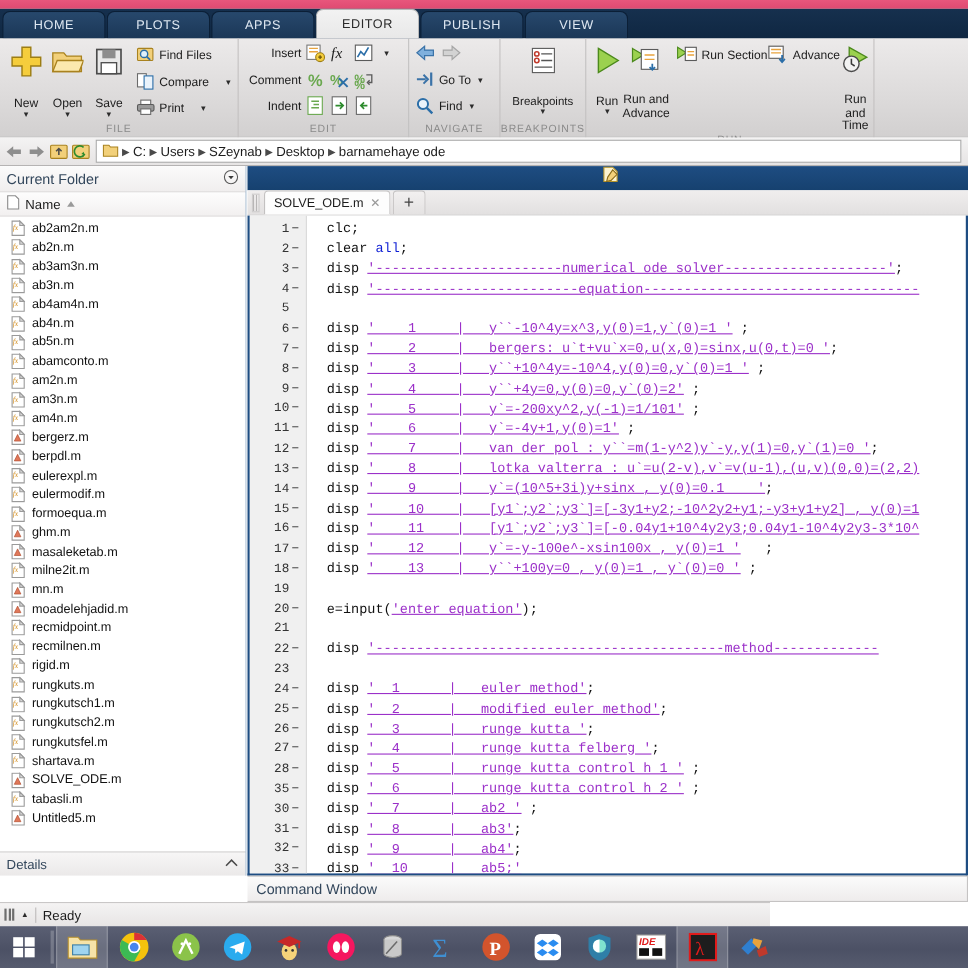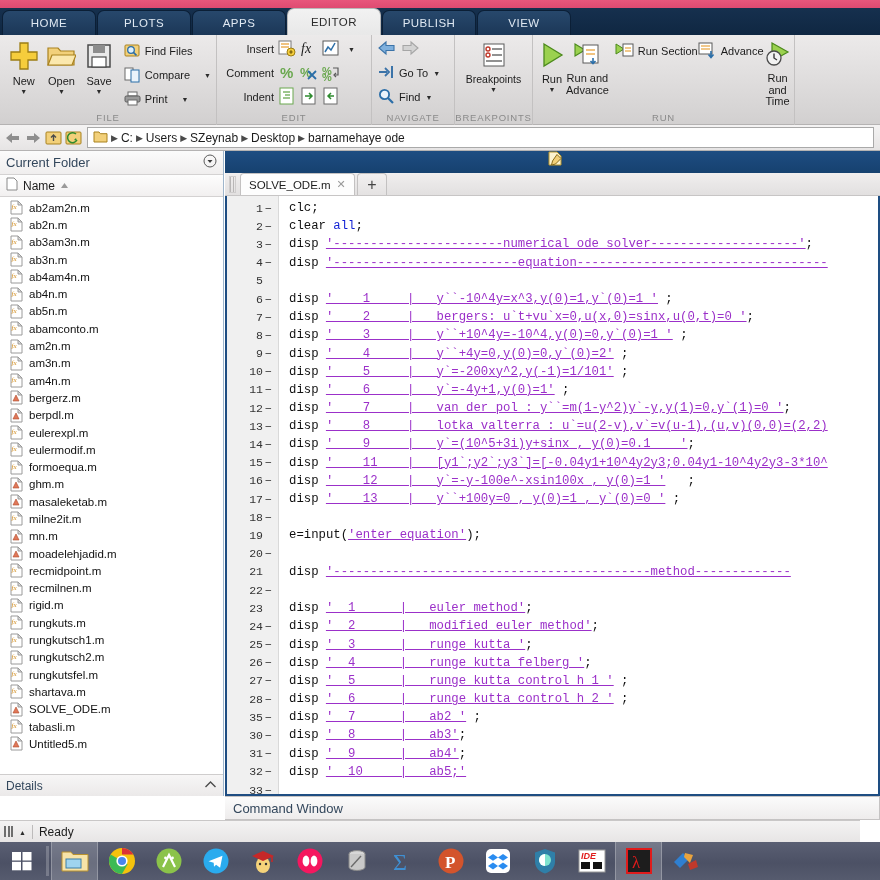--- a/index.html
+++ b/index.html
@@ -51,21 +51,21 @@
   .rgroup-body { flex: 1; display: flex; align-items: flex-start; padding: 4px 5px 0 5px; }
   .rgroup-title {
     height: 14px; font-size: 9.5px; color: #8a8a8a; text-align: center;
     letter-spacing: .8px; line-height: 14px;
   }
 
   .bigbtn {
     width: 46px; display: flex; flex-direction: column; align-items: center;
     padding-top: 2px; cursor: default;
   }
-  .bigbtn .lbl { font-size: 11px; color: #1c1c1c; margin-top: 0; }
+  .bigbtn .lbl { font-size: 11px; color: #1c1c1c; margin-top: 12px; }
   .caret { font-size: 7px; color: #2b2b2b; line-height: 7px; margin-top: 1px; }
 
   .smallrow {
     display: flex; align-items: center; height: 24px;
     font-size: 11px; color: #1c1c1c; cursor: default; white-space: nowrap;
   }
   .smallrow .txt { margin-left: 4px; }
   .lblright { text-align: right; font-size: 11px; color: #1c1c1c; width: 56px; padding-right: 4px; }
 
   .ico { display: inline-block; vertical-align: middle; }
@@ -159,40 +159,40 @@
   .gutter {
     width: 52px; flex: none; background: #f0f0f0; border-right: 1px solid #d9d9d9;
     padding-top: 3px;
   }
   .gline {
     height: 18.2px; display: flex; align-items: center; justify-content: flex-end;
     padding-right: 4px; font-family: "Liberation Mono", monospace;
     font-size: 11.5px; color: #333;
   }
   .gdash { width: 11px; text-align: center; color: #333; }
-  .codecol { flex: 1; padding-top: 3px; padding-left: 10px; overflow: hidden; }
+  .codecol { flex: 1; padding-top: 3px; padding-left: 18px; overflow: hidden; }
   .cline {
     height: 18.2px; white-space: pre; font-family: "Liberation Mono", monospace;
     font-size: 12.3px; color: #111; line-height: 18.2px;
   }
   .kw { color: #0f1fd4; }
   .str { color: #9b30c9; text-decoration: underline; }
 
   
   .cmdwin {
     position: absolute; top: 796px; left: 225px; width: 655px; height: 24px;
     background: linear-gradient(180deg,#fbfbfb 0%,#eeecec 100%);
     border: 1px solid #c5c3c3; border-left: none;
     display: flex; align-items: center; padding-left: 8px;
     font-size: 13px; color: #33475c;
   }
 
   
   .statusbar {
-    position: absolute; top: 820px; left: 0; width: 860px; height: 22px;
+    position: absolute; top: 820px; left: 0; width: 700px; height: 22px;
     background: linear-gradient(180deg,#f4f3f3 0%,#e7e5e5 100%);
     border-top: 1px solid #c9c7c7;
     display: flex; align-items: center; gap: 6px; padding-left: 4px;
     font-size: 12px; color: #1c1c1c;
   }
   .busybars { display: flex; align-items: flex-end; gap: 1.5px; height: 11px; }
   .busybars i { display: block; width: 2px; background: #6e6e6e; }
   .statusdiv { width: 1px; height: 14px; background: #bdbbbb; }
 
   
@@ -960,20 +960,21 @@
           <div class="cline">&nbsp;</div>
           <div class="cline">disp <span class="str">'    1     |   y``-10^4y=x^3,y(0)=1,y`(0)=1 '</span> ;</div>
           <div class="cline">disp <span class="str">'    2     |   bergers: u`t+vu`x=0,u(x,0)=sinx,u(0,t)=0 '</span>;</div>
           <div class="cline">disp <span class="str">'    3     |   y``+10^4y=-10^4,y(0)=0,y`(0)=1 '</span> ;</div>
           <div class="cline">disp <span class="str">'    4     |   y``+4y=0,y(0)=0,y`(0)=2'</span> ;</div>
           <div class="cline">disp <span class="str">'    5     |   y`=-200xy^2,y(-1)=1/101'</span> ;</div>
           <div class="cline">disp <span class="str">'    6     |   y`=-4y+1,y(0)=1'</span> ;</div>
           <div class="cline">disp <span class="str">'    7     |   van der pol : y``=m(1-y^2)y`-y,y(1)=0,y`(1)=0 '</span>;</div>
           <div class="cline">disp <span class="str">'    8     |   lotka valterra : u`=u(2-v),v`=v(u-1),(u,v)(0,0)=(2,2)</span></div>
           <div class="cline">disp <span class="str">'    9     |   y`=(10^5+3i)y+sinx , y(0)=0.1    '</span>;</div>
+          <div class="cline">disp <span class="str">'    10    |   [y1`;y2`;y3`]=[-3y1+y2;-10^2y2+y1;-y3+y1+y2] , y(0)=1</span></div>
           <div class="cline">disp <span class="str">'    11    |   [y1`;y2`;y3`]=[-0.04y1+10^4y2y3;0.04y1-10^4y2y3-3*10^</span></div>
           <div class="cline">disp <span class="str">'    12    |   y`=-y-100e^-xsin100x , y(0)=1 '</span>   ;</div>
           <div class="cline">disp <span class="str">'    13    |   y``+100y=0 , y(0)=1 , y`(0)=0 '</span> ;</div>
           <div class="cline">&nbsp;</div>
           <div class="cline">e=input(<span class="str">'enter equation'</span>);</div>
           <div class="cline">&nbsp;</div>
           <div class="cline">disp <span class="str">'-------------------------------------------method-------------</span></div>
           <div class="cline">&nbsp;</div>
           <div class="cline">disp <span class="str">'  1      |   euler method'</span>;</div>
           <div class="cline">disp <span class="str">'  2      |   modified euler method'</span>;</div>

